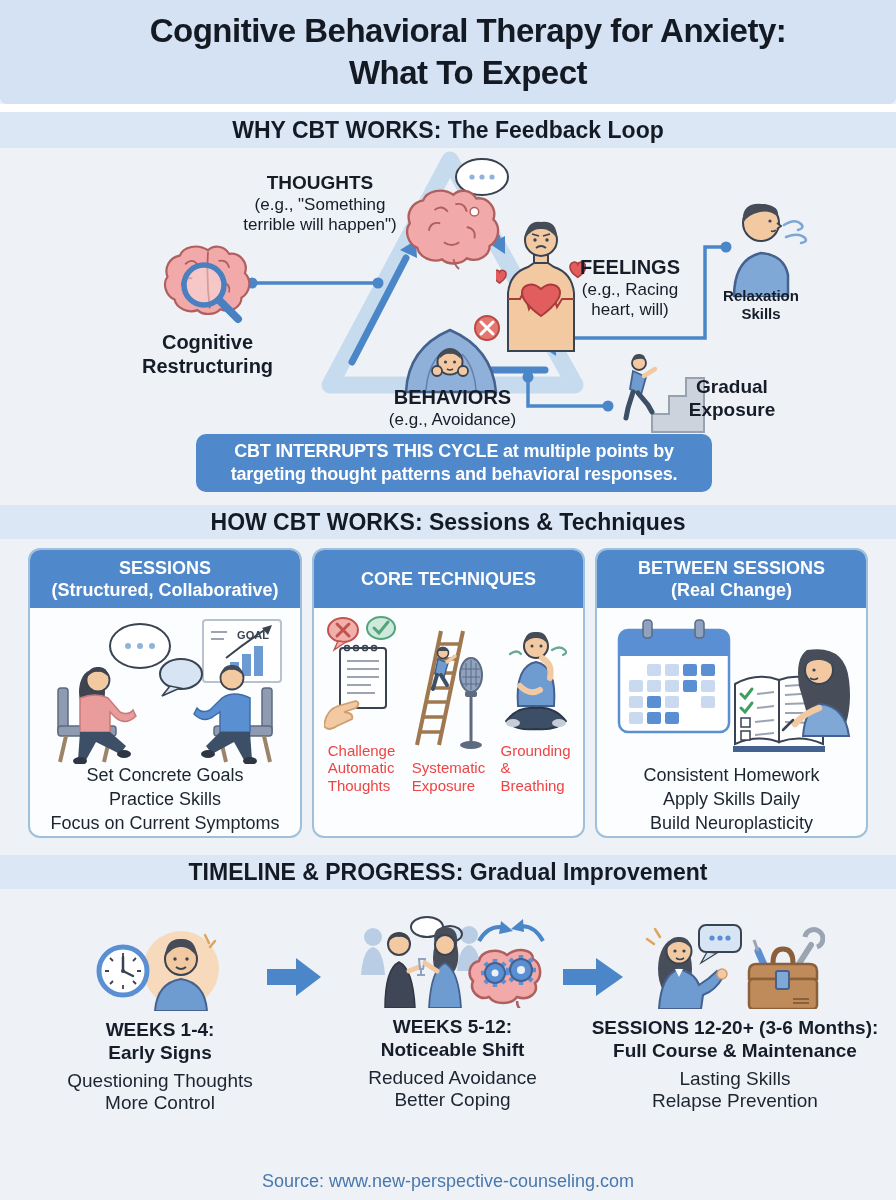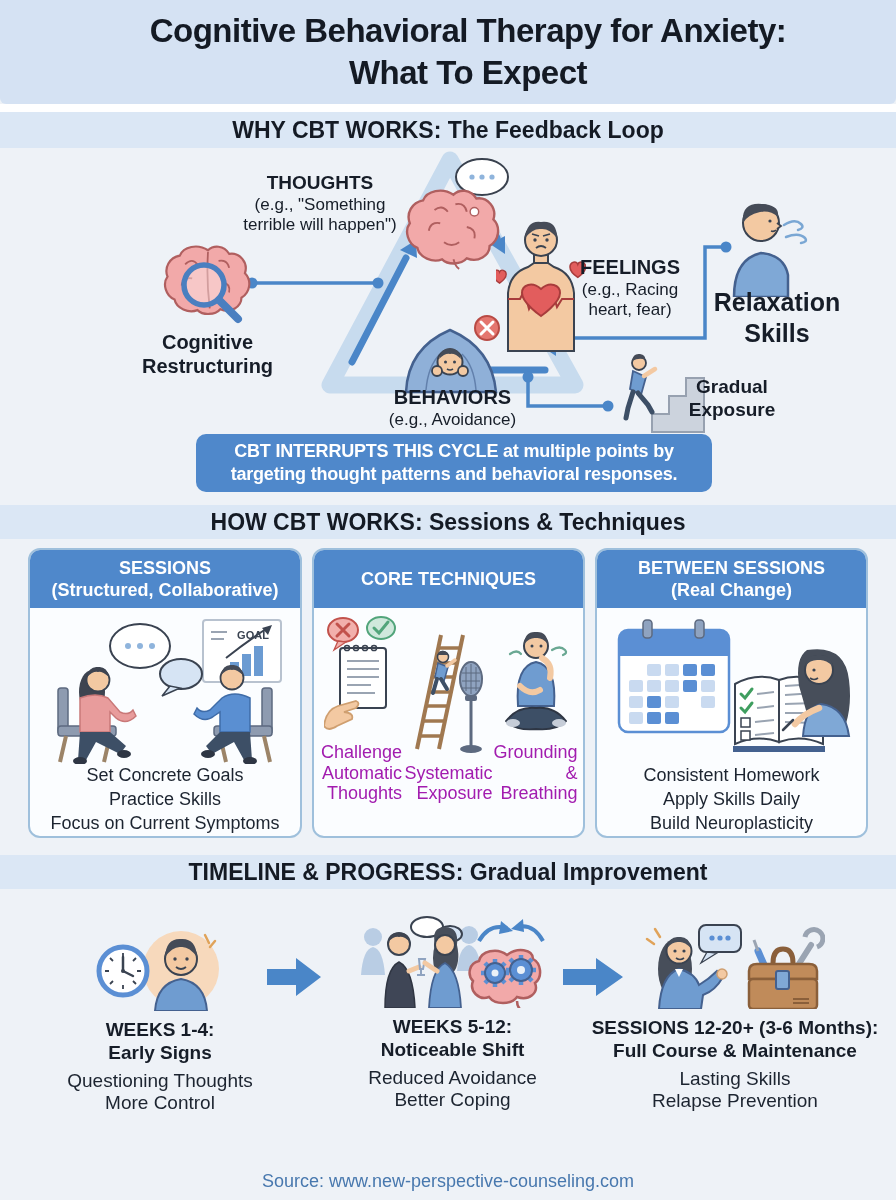--- a/index.html
+++ b/index.html
@@ -32,21 +32,21 @@
   .cards{position:relative;height:316px;}
   .card{position:absolute;top:9px;width:274px;height:290px;background:#fbfdff;
         border:2px solid #9fc0dc;border-radius:12px;box-sizing:border-box;overflow:hidden;
         display:flex;flex-direction:column;}
   .card-head{min-height:58px;background:#4f88cb;color:#fff;display:flex;align-items:center;justify-content:center;
         text-align:center;font-size:18px;font-weight:bold;line-height:1.25;}
   .card-body{flex:1;display:flex;flex-direction:column;align-items:center;justify-content:space-between;padding:6px 4px 8px;}
   .card-points{font-size:18px;line-height:1.32;text-align:center;color:#1c2430;}
   .tech-row{display:flex;width:100%;justify-content:space-around;align-items:flex-end;}
   .tech-col{display:flex;flex-direction:column;align-items:center;width:33%;}
-  .tech-label{font-size:18px;line-height:1.15;text-align:right;margin-top:6px;color:#a21caf;}
+  .tech-label{font-size:15px;line-height:1.15;text-align:left;margin-top:6px;color:#ef4444;}
   
   .timeline{position:relative;height:228px;}
   .milestone{position:absolute;display:flex;flex-direction:column;align-items:center;text-align:center;}
   .ms-head{font-size:19px;font-weight:bold;line-height:1.2;margin-top:8px;}
   .ms-points{font-size:19px;line-height:1.2;margin-top:5px;color:#1c2430;}
   .t-arrow{position:absolute;top:68px;z-index:1;}
   
   .footer{position:relative;height:83px;}
   .start-banner{position:absolute;left:45px;top:2px;width:806px;height:42px;background:#4f88cb;border-radius:8px;
         color:#fff;display:flex;align-items:center;justify-content:center;font-size:21px;font-weight:bold;}
@@ -134,21 +134,21 @@
       <path d="M45,95 C45,95 26,82 26,72 C26,64 36,60 45,68 C54,60 64,64 64,72 C64,82 45,95 45,95 Z" fill="#e25d5d" stroke="#a83c3c" stroke-width="2"></path>
       <g fill="#e25d5d" stroke="#a83c3c" stroke-width="1.2">
         <path transform="translate(-3,50) scale(1.1)" d="M6,11 C6,11 0,7 0,3 C0,-1 5,-2 6,1 C7,-2 12,-1 12,3 C12,7 6,11 6,11 Z"></path>
         <path transform="translate(74,42) scale(1.3)" d="M6,11 C6,11 0,7 0,3 C0,-1 5,-2 6,1 C7,-2 12,-1 12,3 C12,7 6,11 6,11 Z"></path>
       </g>
     </svg>
 
     <div class="loop-label" style="left:575px;top:108px;width:110px">
       <div class="ll-title">FEELINGS</div>
       <div class="ll-eg pre">(e.g., Racing
-heart, fear)</div>
+heart, will)</div>
     </div>
 
     <svg class="ic" style="left:398px;top:166px" width="110" height="85" viewBox="0 0 110 85">
       <path d="M8,78 Q10,34 52,16 Q94,34 98,78 Z" fill="#8fb0d8" stroke="#44618f" stroke-width="2.5"></path>
       <path d="M28,76 Q30,52 42,40 M78,76 Q76,52 64,40" fill="none" stroke="#44618f" stroke-width="1.5" opacity="0.6"></path>
       <circle cx="52" cy="48" r="12.5" fill="#f3c9a2" stroke="#3a4351" stroke-width="2"></circle>
       <path d="M41,45 Q43,34 52,34 Q61,34 63,45 Q57,39 52,40 Q47,39 41,45 Z" fill="#454b57"></path>
       <circle cx="47.5" cy="48" r="1.5" fill="#3a4351"></circle>
         <circle cx="56.5" cy="48" r="1.5" fill="#3a4351"></circle>
       <path d="M49,55 Q52,57 55,55" fill="none" stroke="#3a4351" stroke-width="1.6"></path>
@@ -181,21 +181,21 @@
     <svg class="ic" style="left:726px;top:49px" width="90" height="100" viewBox="0 0 90 100">
       <path d="M8,100 Q8,62 35,56 Q58,58 62,78 L62,100 Z" fill="#7fa8d6" stroke="#44618f" stroke-width="2.5"></path>
       <circle cx="35" cy="26" r="18" fill="#f3c9a2" stroke="#3a4351" stroke-width="2"></circle>
       <path d="M17,26 Q15,5 36,7 Q54,8 52,20 Q44,13 34,15 Q21,18 17,26 Z" fill="#454b57"></path>
       <path d="M51,26 l4,3 -4,3" fill="#f3c9a2" stroke="#3a4351" stroke-width="1.8"></path>
       <circle cx="44" cy="24" r="1.6" fill="#3a4351"></circle>
       <path d="M45,34 q3,1 5,-1" fill="none" stroke="#3a4351" stroke-width="1.6"></path>
       <path d="M58,28 q11,-7 17,-1 q4,4 -3,6 M60,40 q13,-5 19,1 q3,4 -4,5" fill="none" stroke="#7aa7d4" stroke-width="2.5" stroke-linecap="round"></path>
     </svg>
 
-    <div class="loop-label pre ll-side" style="left:707px;top:139px;width:140px;font-size:25px">Relaxation
+    <div class="loop-label pre ll-side" style="left:691px;top:139px;width:140px;font-size:15px">Relaxation
 Skills</div>
 
     <svg class="ic" style="left:612px;top:200px" width="95" height="86" viewBox="0 0 95 86">
       <path d="M40,84 L40,66 L57,66 L57,48 L74,48 L74,30 L92,30 L92,84 Z" fill="#ccd3dd" stroke="#97a1b0" stroke-width="2"></path>
       <circle cx="27" cy="15" r="7" fill="#f3c9a2" stroke="#3a4351" stroke-width="1.8"></circle>
       <path d="M20,13 Q21,5 28,6 Q34,7 33,12 Q28,9 20,13 Z" fill="#454b57"></path>
       <path d="M21,23 L34,29 L29,47 L18,41 Z" fill="#6f9cd0" stroke="#44618f" stroke-width="1.8"></path>
       <path d="M32,28 L43,21" stroke="#f3c9a2" stroke-width="4.5" stroke-linecap="round"></path>
       <path d="M26,45 L36,57 L40,64 M21,44 L16,60 L14,70" fill="none" stroke="#3d4f66" stroke-width="5" stroke-linecap="round"></path>
     </svg>

